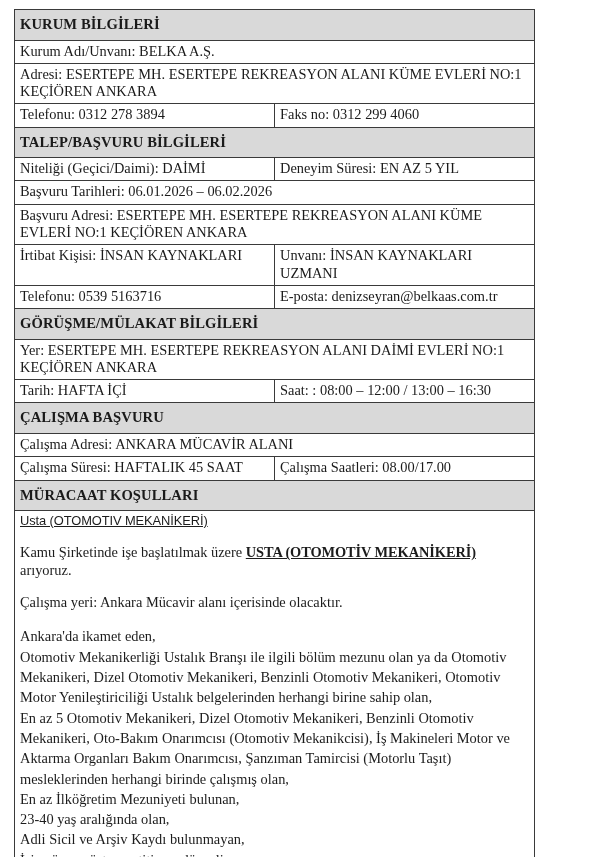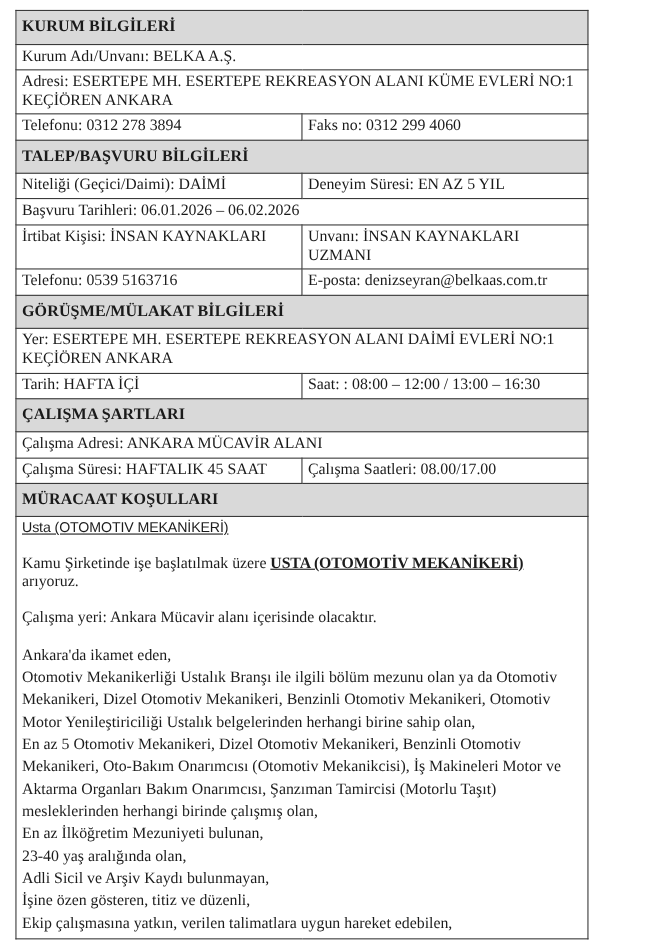--- a/index.html
+++ b/index.html
@@ -120,41 +120,44 @@
         <td colspan="2">TALEP/BAŞVURU BİLGİLERİ</td>
       </tr>
       <tr>
         <td>Niteliği (Geçici/Daimi): DAİMİ</td>
         <td>Deneyim Süresi: EN AZ 5 YIL</td>
       </tr>
       <tr>
         <td colspan="2">Başvuru Tarihleri: 06.01.2026 – 06.02.2026</td>
       </tr>
       <tr>
+        <td colspan="2">Başvuru Adresi: ESERTEPE MH. ESERTEPE REKREASYON ALANI KÜME EVLERİ NO:1 KEÇİÖREN ANKARA</td>
+      </tr>
+      <tr>
         <td>İrtibat Kişisi: İNSAN KAYNAKLARI</td>
         <td>Unvanı: İNSAN KAYNAKLARI UZMANI</td>
       </tr>
       <tr>
         <td>Telefonu: 0539 5163716</td>
         <td>E-posta: denizseyran@belkaas.com.tr</td>
       </tr>
 
       <tr class="section-row">
         <td colspan="2">GÖRÜŞME/MÜLAKAT BİLGİLERİ</td>
       </tr>
       <tr>
         <td colspan="2">Yer: ESERTEPE MH. ESERTEPE REKREASYON ALANI DAİMİ EVLERİ NO:1 KEÇİÖREN ANKARA</td>
       </tr>
       <tr>
         <td>Tarih: HAFTA İÇİ</td>
         <td>Saat: : 08:00 – 12:00 / 13:00 – 16:30</td>
       </tr>
 
       <tr class="section-row">
-        <td colspan="2">ÇALIŞMA ŞARTLARI</td>
+        <td colspan="2">ÇALIŞMA BAŞVURU</td>
       </tr>
       <tr>
         <td colspan="2">Çalışma Adresi: ANKARA MÜCAVİR ALANI</td>
       </tr>
       <tr>
         <td>Çalışma Süresi: HAFTALIK 45 SAAT</td>
         <td>Çalışma Saatleri: 08.00/17.00</td>
       </tr>
 
       <tr class="section-row">

